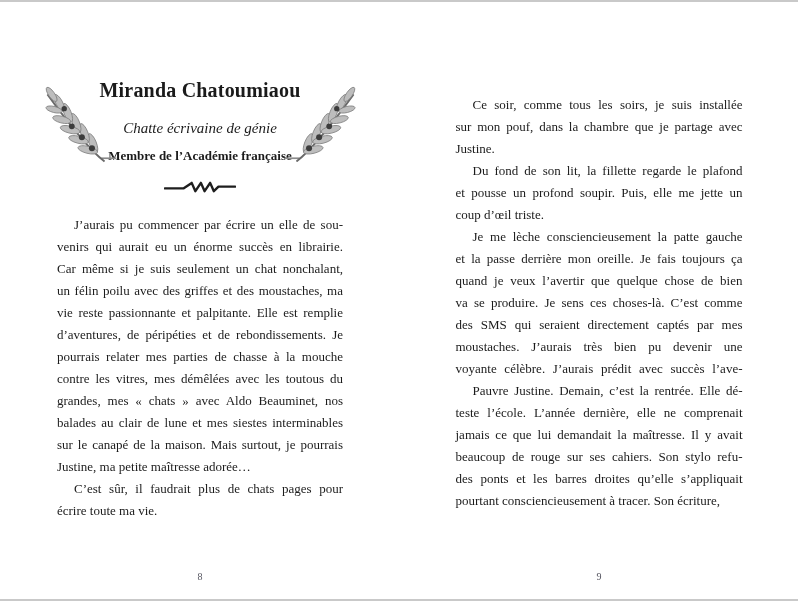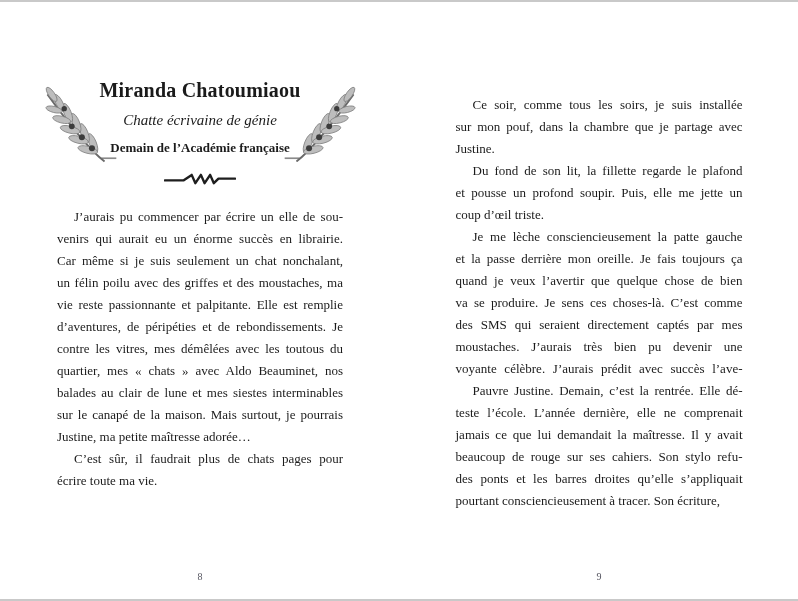--- a/index.html
+++ b/index.html
@@ -46,21 +46,21 @@
   .ornament.left-side  { left: -6px; transform: scaleX(-1); }
   .ornament.right-side { right: -7px; }
 
   .author-title {
     font-size: 20px;
     font-weight: bold;
     letter-spacing: 0.2px;
     line-height: 24px;
   }
   .author-subtitle {
-    margin-top: 8px;
+    margin-top: 16px;
     font-size: 15px;
     font-style: italic;
     line-height: 20px;
   }
   .author-affiliation {
     margin-top: 9px;
     font-size: 13px;
     font-weight: bold;
     line-height: 18px;
   }
@@ -154,38 +154,39 @@
             <circle cx="31" cy="74" r="3.6"></circle>
             <circle cx="43" cy="61" r="3.6"></circle>
             <circle cx="55" cy="48" r="3.4"></circle>
             <circle cx="64" cy="27" r="3.2"></circle>
           </g>
         </svg>
       </span>
 
       <div class="author-title">Miranda Chatoumiaou</div>
       <div class="author-subtitle">Chatte écrivaine de génie</div>
-      <div class="author-affiliation">Demain de l’Académie française</div>
+      <div class="author-affiliation">Membre de l’Académie française</div>
 
       <div class="divider">
         <svg viewBox="0 0 78 16" width="72" height="15">
           <path d="M1,9 H21 L30,3 L34,12 L40,3 L44,12 L50,3 L54,12 L59,7 H77" fill="none" stroke="#1e1e1e" stroke-width="2.6" stroke-linecap="round" stroke-linejoin="round"></path>
         </svg>
       </div>
     </div>
 
     <div class="body-col" id="left-body">
         <div class="bline pfirst">J’aurais pu commencer par écrire un elle de sou-</div>
         <div class="bline">venirs qui aurait eu un énorme succès en librairie.</div>
         <div class="bline">Car même si je suis seulement un chat nonchalant,</div>
         <div class="bline">un félin poilu avec des griffes et des moustaches, ma</div>
         <div class="bline">vie reste passionnante et palpitante. Elle est remplie</div>
         <div class="bline">d’aventures, de péripéties et de rebondissements. Je</div>
+        <div class="bline">pourrais relater mes parties de chasse à la mouche</div>
         <div class="bline">contre les vitres, mes démêlées avec les toutous du</div>
-        <div class="bline">quartier, mes « chats » avec Aldo Beauminet, nos</div>
+        <div class="bline">grandes, mes « chats » avec Aldo Beauminet, nos</div>
         <div class="bline">balades au clair de lune et mes siestes interminables</div>
         <div class="bline">sur le canapé de la maison. Mais surtout, je pourrais</div>
         <div class="bline plast">Justine, ma petite maîtresse adorée…</div>
         <div class="bline pfirst">C’est sûr, il faudrait plus de chats pages pour</div>
         <div class="bline plast">écrire toute ma vie.</div>
       </div>
 
     <div class="page-number">8</div>
   </div>
 

